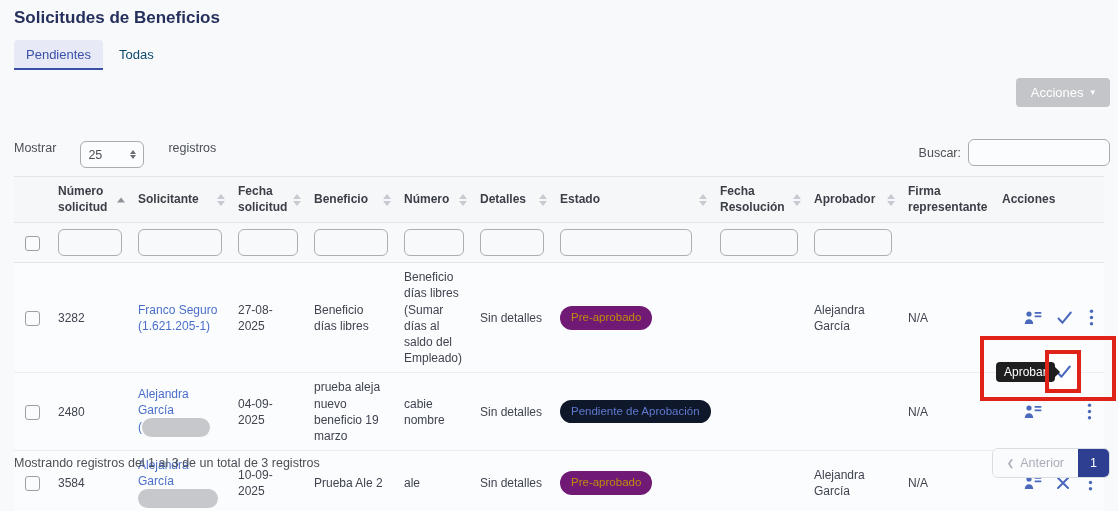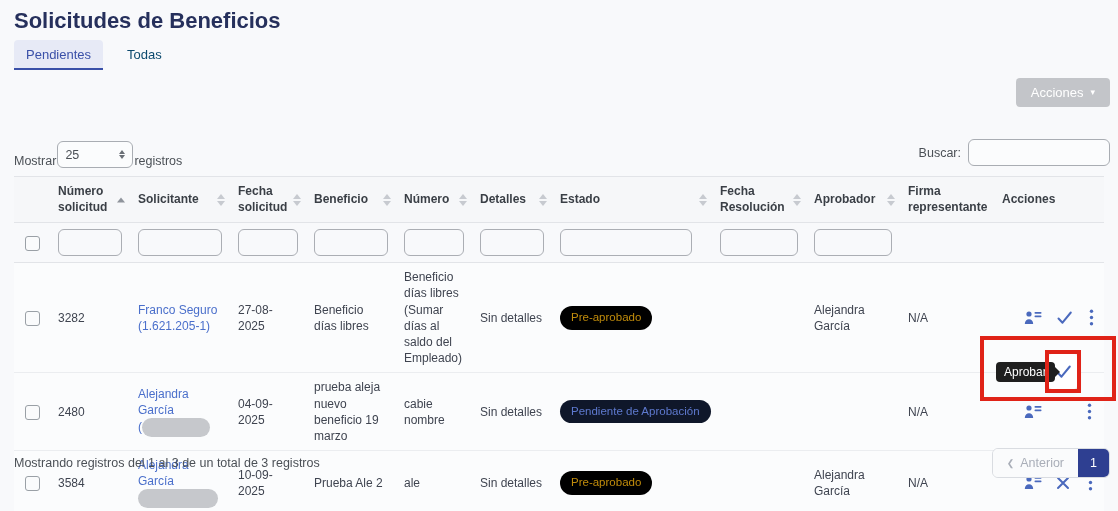--- a/index.html
+++ b/index.html
@@ -2,34 +2,34 @@
 <html><head>
 <meta charset="utf-8">
 <style>
   html,body{margin:0;padding:0;background:#eef0f3;}
   *{box-sizing:border-box;}
   #app{
     position:relative;width:1118px;height:511px;background:#f8f9fb;
     font-family:"Liberation Sans",sans-serif;color:#3c4148;overflow:hidden;
   }
   
-  .page-title{position:absolute;left:14px;top:8px;font-size:22px;font-weight:700;color:#26305c;}
-  .tabs{position:absolute;left:14px;top:40px;display:flex;gap:12px;font-size:13px;}
+  .page-title{position:absolute;left:14px;top:8px;font-size:17px;font-weight:700;color:#26305c;}
+  .tabs{position:absolute;left:14px;top:40px;display:flex;gap:4px;font-size:13px;}
   .tab{padding:7px 12px 6px;cursor:pointer;color:#0c4a6e;border-radius:4px 4px 0 0;}
   .tab.active{color:#3a50a8;background:#e7eaf6;border-bottom:2px solid #3a50a8;font-weight:400;}
   .btn-acciones{
     position:absolute;right:8px;top:78px;background:#c3c5c9;color:#fff;border:none;
     font-size:13px;padding:7px 15px;border-radius:4px;display:flex;align-items:center;gap:7px;
     font-family:inherit;cursor:default;
   }
   .btn-acciones .caret{font-size:9px;line-height:1;}
   
-  .length-ctl{position:absolute;left:14px;top:141px;display:flex;align-items:flex-end;gap:1px;font-size:12.5px;color:#4b5056;}
+  .length-ctl{position:absolute;left:14px;top:141px;display:flex;align-items:flex-start;gap:24px;font-size:12.5px;color:#4b5056;}
   .select-box{
-    width:76px;height:27px;border:1px solid #a9adb3;border-radius:6px;background:#fbfcfd;
+    width:64px;height:27px;border:1px solid #a9adb3;border-radius:6px;background:#fbfcfd;
     display:flex;align-items:center;justify-content:space-between;padding:0 7px;cursor:pointer;
   }
   .updown{display:flex;flex-direction:column;gap:1px;}
   .updown i{width:0;height:0;border-left:3.5px solid transparent;border-right:3.5px solid transparent;}
   .updown .u{border-bottom:4px solid #6a6f76;}
   .updown .d{border-top:4px solid #6a6f76;}
   .search-ctl{position:absolute;right:8px;top:139px;display:flex;align-items:center;gap:7px;font-size:12.5px;color:#4b5056;}
   .search-ctl input{width:142px;height:27px;border:1px solid #a9adb3;border-radius:6px;background:#fbfcfd;font-family:inherit;padding:0 7px;}
   
   .tbl-wrap{position:absolute;left:14px;top:176px;width:1090px;}
@@ -50,21 +50,21 @@
   tr.data-row:last-child{border-bottom:none;}
   .cell-check{text-align:center;}
   input.cb{appearance:none;-webkit-appearance:none;width:15px;height:15px;border:1px solid #9aa0a6;
     border-radius:3px;background:#fafbfc;margin:0;vertical-align:middle;cursor:pointer;}
   .filter-input{width:100%;height:27px;border:1px solid #abaeb4;border-radius:6px;background:transparent;font-family:inherit;padding:0 6px;}
   .filter-input.sm{width:92%;}
   a.link{color:#4a6fcb;text-decoration:none;cursor:pointer;}
   .redact{display:inline-block;width:68px;height:19px;border-radius:10px;background:#c6c8cc;vertical-align:middle;}
   .redact.w80{width:80px;}
   .badge{display:inline-block;padding:4px 11px;border-radius:12px;font-size:11.5px;white-space:nowrap;}
-  .badge.warn{background:#000000;color:#c18c0b;}
+  .badge.warn{background:#701a75;color:#c18c0b;}
   .badge.pending{background:#0f172a;color:#5e79ce;}
   .actions-cell{display:flex;align-items:center;gap:14px;padding-left:22px;}
   .icon-btn{display:inline-flex;align-items:center;justify-content:center;width:18px;height:18px;cursor:pointer;}
   .icon-btn svg{display:block;}
   .spacer16{display:inline-block;width:16px;height:16px;}
   
   .summary{position:absolute;left:14px;top:456px;font-size:12.5px;color:#4b5056;}
   .pager{position:absolute;right:8px;top:448px;display:flex;border:1px solid #d9dce1;border-radius:6px;overflow:hidden;font-size:12.5px;}
   .pager .pg{display:flex;align-items:center;gap:6px;padding:7px 14px;background:#fafbfc;color:#a9aeb8;cursor:pointer;}
   .pager .pg .chv{font-size:9px;}

